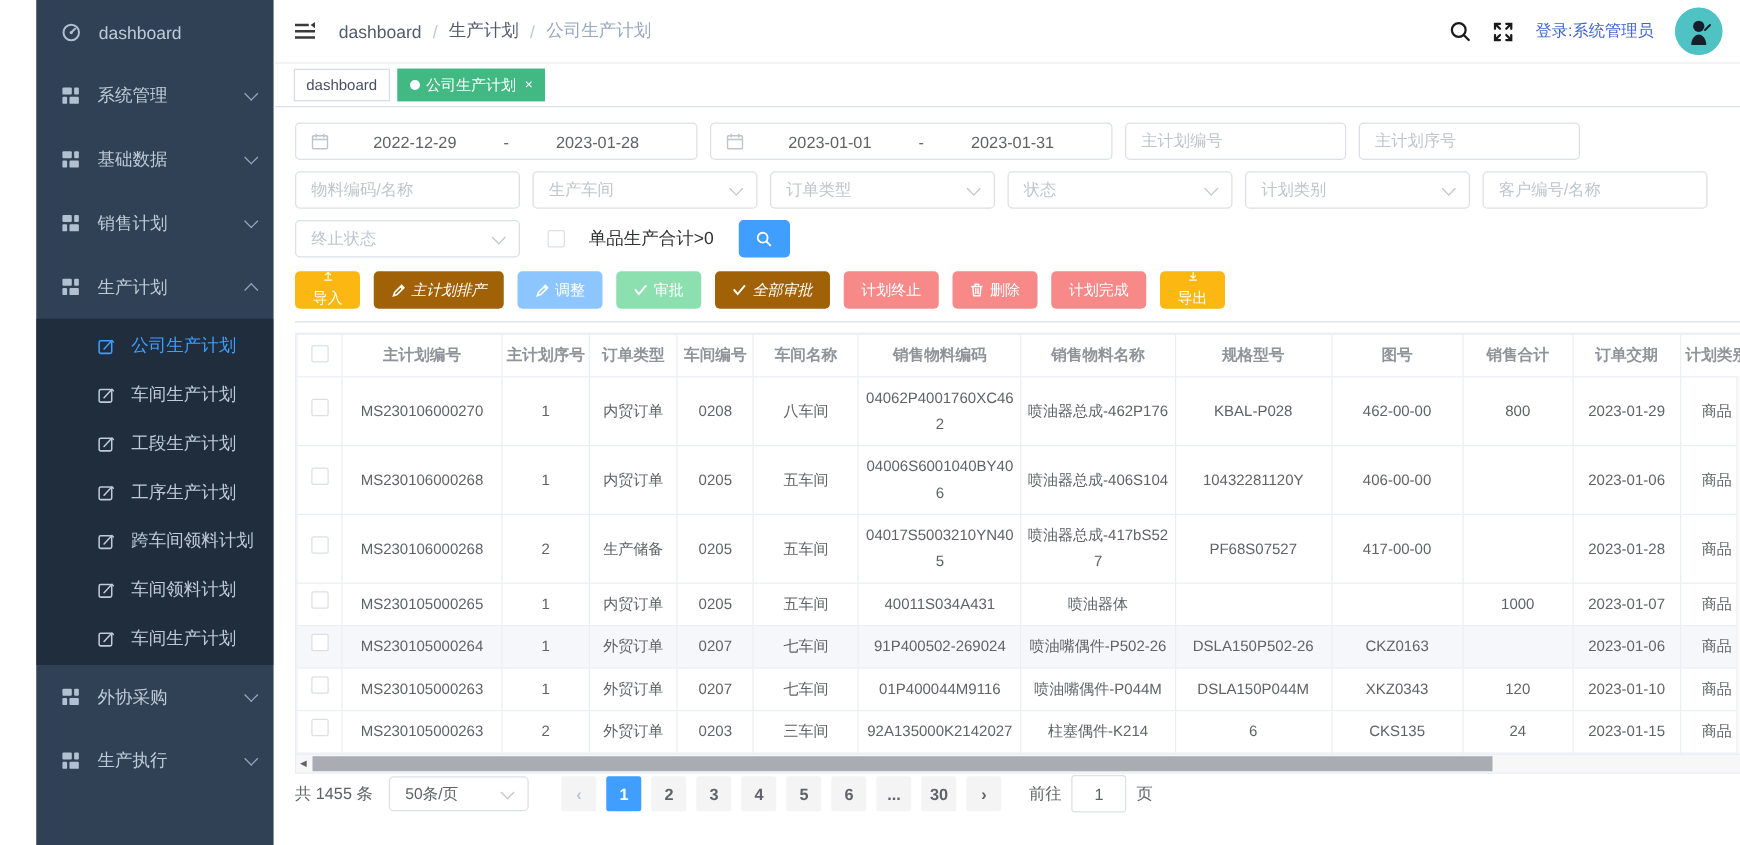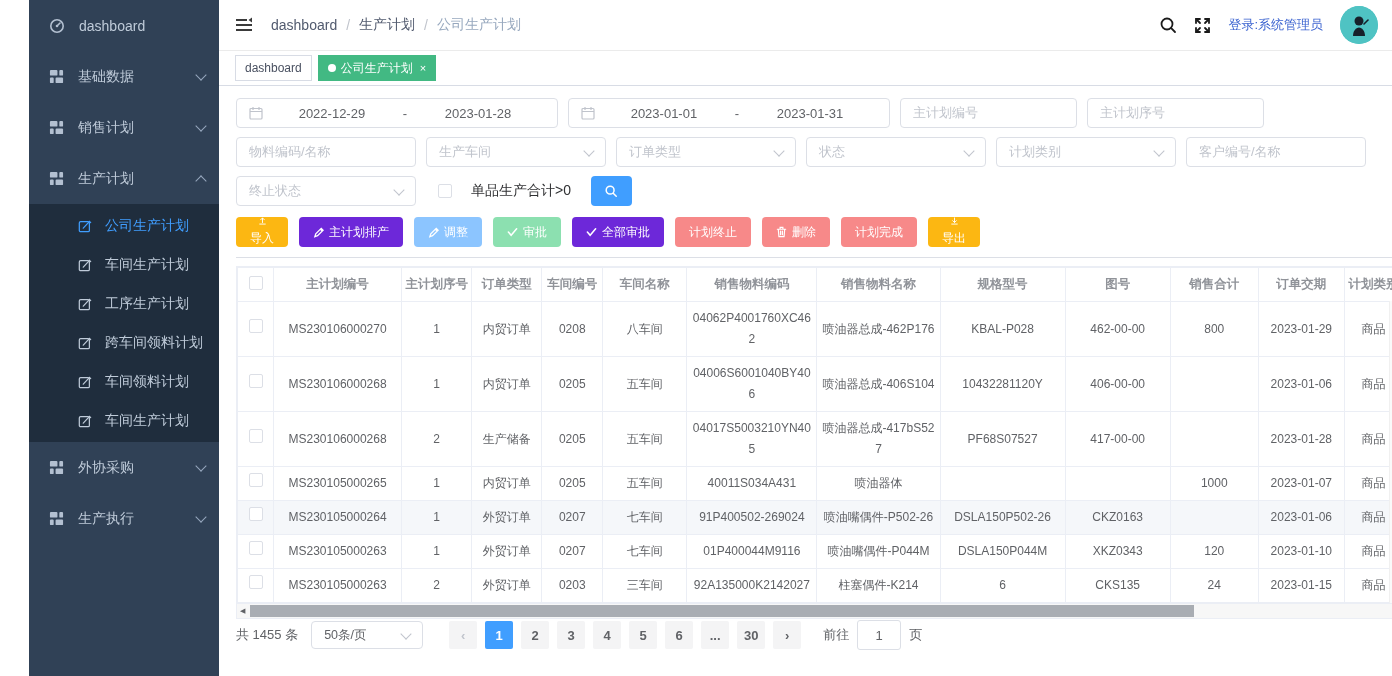--- a/index.html
+++ b/index.html
@@ -51,21 +51,21 @@
   .w175{width:151px;} .w178{width:154px;}
   .cal{color:#c0c4cc;margin-right:2px;flex-shrink:0;display:flex;}
   .ckrow{display:flex;align-items:center;}
   .cb{display:inline-block;width:14px;height:14px;box-sizing:border-box;border:1px solid #dcdfe6;border-radius:2px;background:#fff;cursor:pointer;flex-shrink:0;}
   .cklabel{font-size:14px;color:#303133;margin:0 10px 0 9px;cursor:pointer;white-space:nowrap;}
   .search-btn{width:41px;height:30px;background:#409eff;border:none;border-radius:4px;display:flex;align-items:center;justify-content:center;cursor:pointer;}
   
   .btns{display:flex;gap:11px;margin:11px 0 10px;}
   .btn{height:30px;padding:0 14px;border:none;border-radius:4px;color:#fff;font-size:12px;display:flex;align-items:center;gap:5px;cursor:pointer;white-space:nowrap;}
   .btn.warn{background:#fcb712;flex-direction:column;}
-  .btn.green{background:#6d28d9;}
+  .btn.green{background:#a16207;font-style:italic;}
   .btn.bluedis{background:#8cc5ff;cursor:not-allowed;}
   .btn.greendis{background:#8ce0b0;cursor:not-allowed;}
   .btn.pink{background:#f78989;cursor:not-allowed;}
   .divider{border-top:1px solid #dcdfe6;margin:2px 0 8px;}
   
   .tbl-wrap{position:relative;border:1px solid #ebeef5;overflow:hidden;}
   table{width:100%;border-collapse:collapse;table-layout:fixed;font-size:12px;color:#606266;}
   th{height:33px;font-weight:bold;color:#909399;background:#fff;border:1px solid #ebeef5;padding:0 2px;font-size:12.5px;}
   td{border:1px solid #ebeef5;padding:6px 4px;text-align:center;line-height:21px;word-break:break-all;background:transparent;}
   tr.hl td{background:#f5f7fa;}
@@ -96,39 +96,49 @@
       <svg width="16" height="16" viewBox="0 0 16 16">
         <circle cx="8" cy="8" r="6.2" fill="none" stroke="#b3c0d1" stroke-width="1.6"></circle>
         <path d="M8 8L11 5" stroke="#b3c0d1" stroke-width="1.6" stroke-linecap="round"></path>
         <circle cx="8" cy="8" r="1.3" fill="#b3c0d1"></circle>
       </svg>
       <span class="lbl">dashboard</span>
     </div>
 
     <nav>
 
-
         <div class="s-item">
           <svg width="15" height="15" viewBox="0 0 16 16" fill="#b3c0d1">
             <rect x="1" y="1" width="8" height="6" rx="1"></rect>
             <rect x="11" y="1" width="4" height="6" rx="1"></rect>
             <rect x="1" y="9" width="4" height="6" rx="1"></rect>
             <rect x="7" y="9" width="8" height="6" rx="1"></rect>
           </svg>
-          <span class="lbl">基础数据</span>
+          <span class="lbl">系统管理</span>
           <span class="chev"></span>
         </div>
 
         <div class="s-item">
           <svg width="15" height="15" viewBox="0 0 16 16" fill="#b3c0d1">
             <rect x="1" y="1" width="8" height="6" rx="1"></rect>
             <rect x="11" y="1" width="4" height="6" rx="1"></rect>
             <rect x="1" y="9" width="4" height="6" rx="1"></rect>
             <rect x="7" y="9" width="8" height="6" rx="1"></rect>
           </svg>
+          <span class="lbl">基础数据</span>
+          <span class="chev"></span>
+        </div>
+
+        <div class="s-item">
+          <svg width="15" height="15" viewBox="0 0 16 16" fill="#b3c0d1">
+            <rect x="1" y="1" width="8" height="6" rx="1"></rect>
+            <rect x="11" y="1" width="4" height="6" rx="1"></rect>
+            <rect x="1" y="9" width="4" height="6" rx="1"></rect>
+            <rect x="7" y="9" width="8" height="6" rx="1"></rect>
+          </svg>
           <span class="lbl">销售计划</span>
           <span class="chev"></span>
         </div>
 
         <div class="s-item exp">
           <svg width="15" height="15" viewBox="0 0 16 16" fill="#b3c0d1">
             <rect x="1" y="1" width="8" height="6" rx="1"></rect>
             <rect x="11" y="1" width="4" height="6" rx="1"></rect>
             <rect x="1" y="9" width="4" height="6" rx="1"></rect>
             <rect x="7" y="9" width="8" height="6" rx="1"></rect>
@@ -149,20 +159,27 @@
         </div>
 
         <div class="sub-item">
           <svg width="14" height="14" viewBox="0 0 16 16" fill="none">
             <rect x="1.5" y="3" width="11.5" height="11.5" rx="1.5" stroke="#bfcbd9" stroke-width="1.4"></rect>
             <path d="M6 10.5L13.2 2.8M13.2 2.8l1.3 1.3" stroke="#bfcbd9" stroke-width="1.4" stroke-linecap="round"></path>
           </svg>
           <span>车间生产计划</span>
         </div>
 
+        <div class="sub-item">
+          <svg width="14" height="14" viewBox="0 0 16 16" fill="none">
+            <rect x="1.5" y="3" width="11.5" height="11.5" rx="1.5" stroke="#bfcbd9" stroke-width="1.4"></rect>
+            <path d="M6 10.5L13.2 2.8M13.2 2.8l1.3 1.3" stroke="#bfcbd9" stroke-width="1.4" stroke-linecap="round"></path>
+          </svg>
+          <span>工段生产计划</span>
+        </div>
 
         <div class="sub-item">
           <svg width="14" height="14" viewBox="0 0 16 16" fill="none">
             <rect x="1.5" y="3" width="11.5" height="11.5" rx="1.5" stroke="#bfcbd9" stroke-width="1.4"></rect>
             <path d="M6 10.5L13.2 2.8M13.2 2.8l1.3 1.3" stroke="#bfcbd9" stroke-width="1.4" stroke-linecap="round"></path>
           </svg>
           <span>工序生产计划</span>
         </div>
 
         <div class="sub-item">

